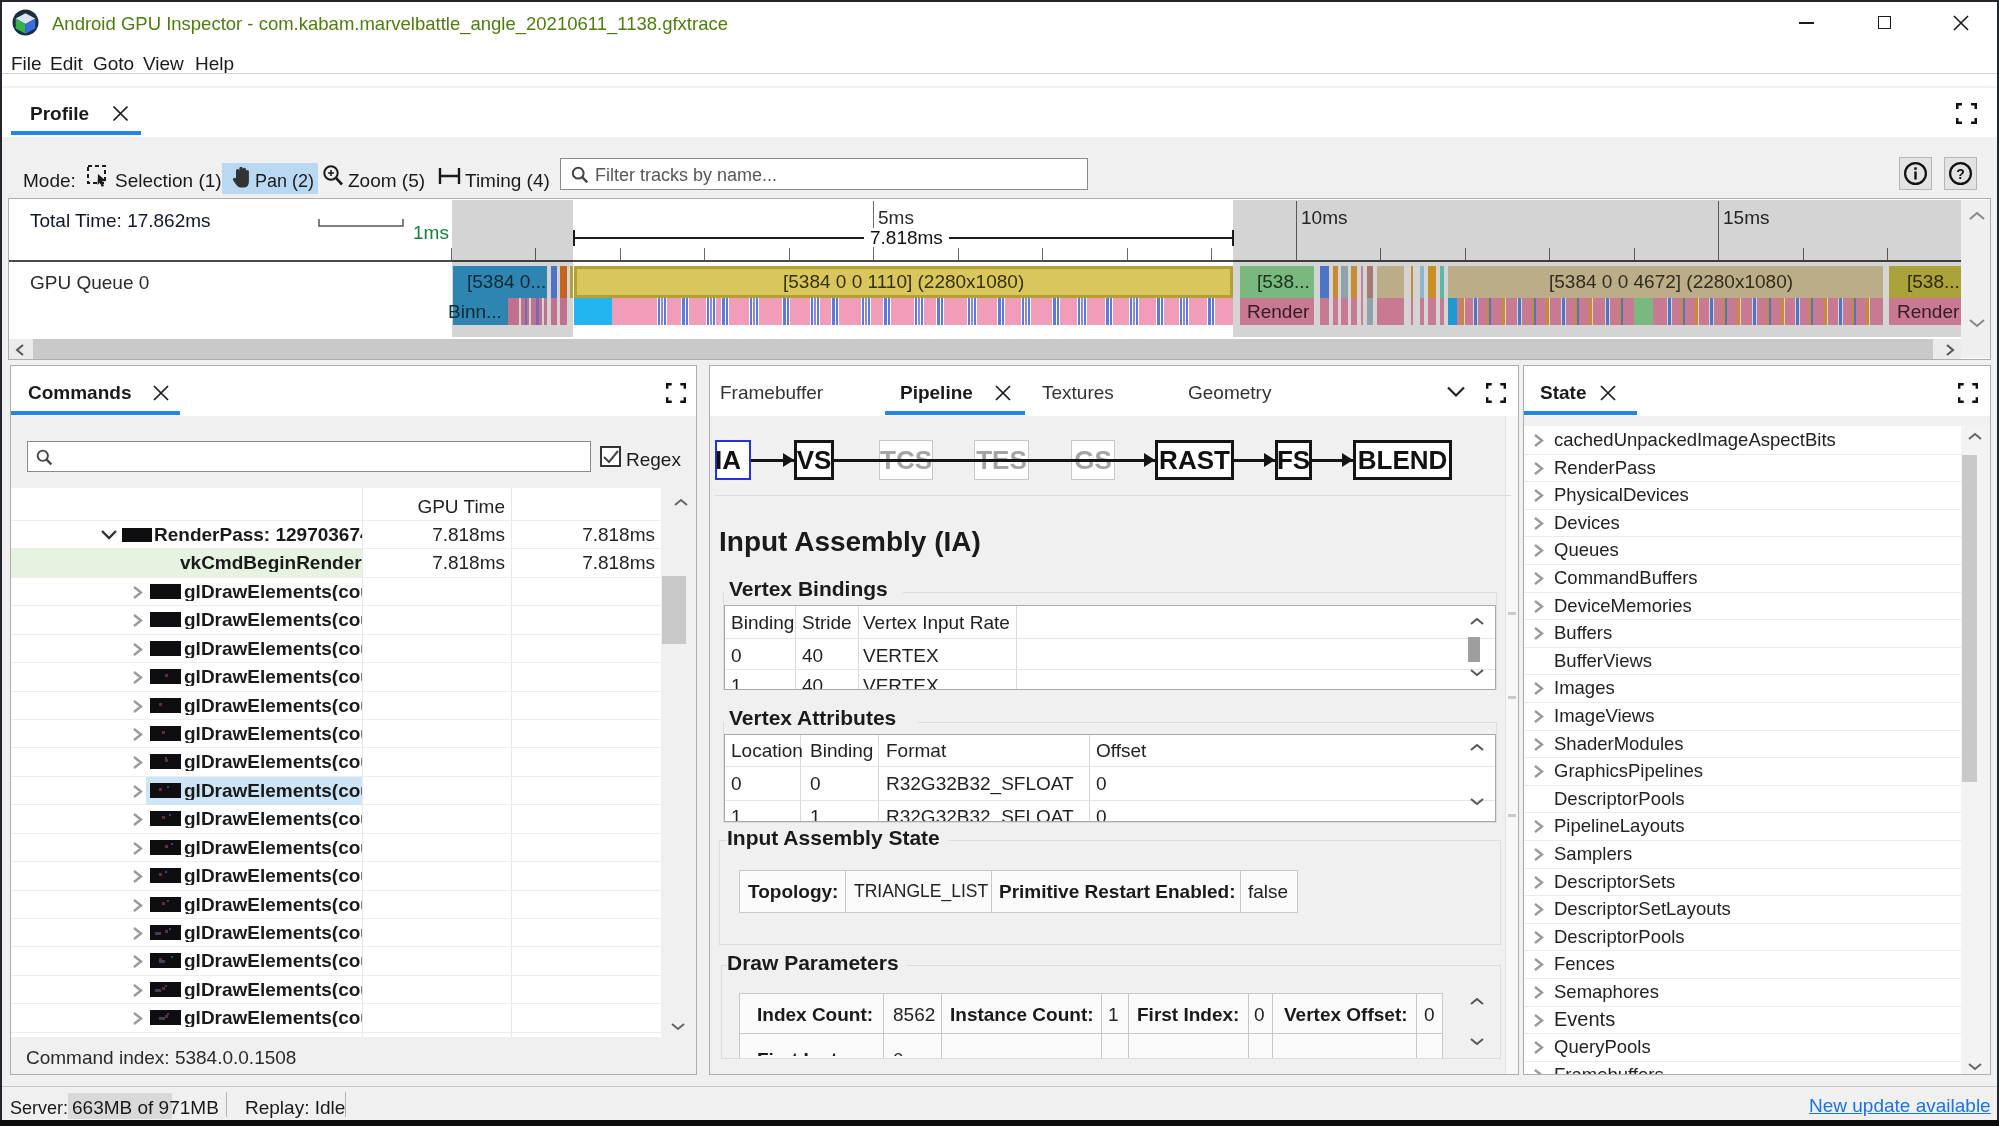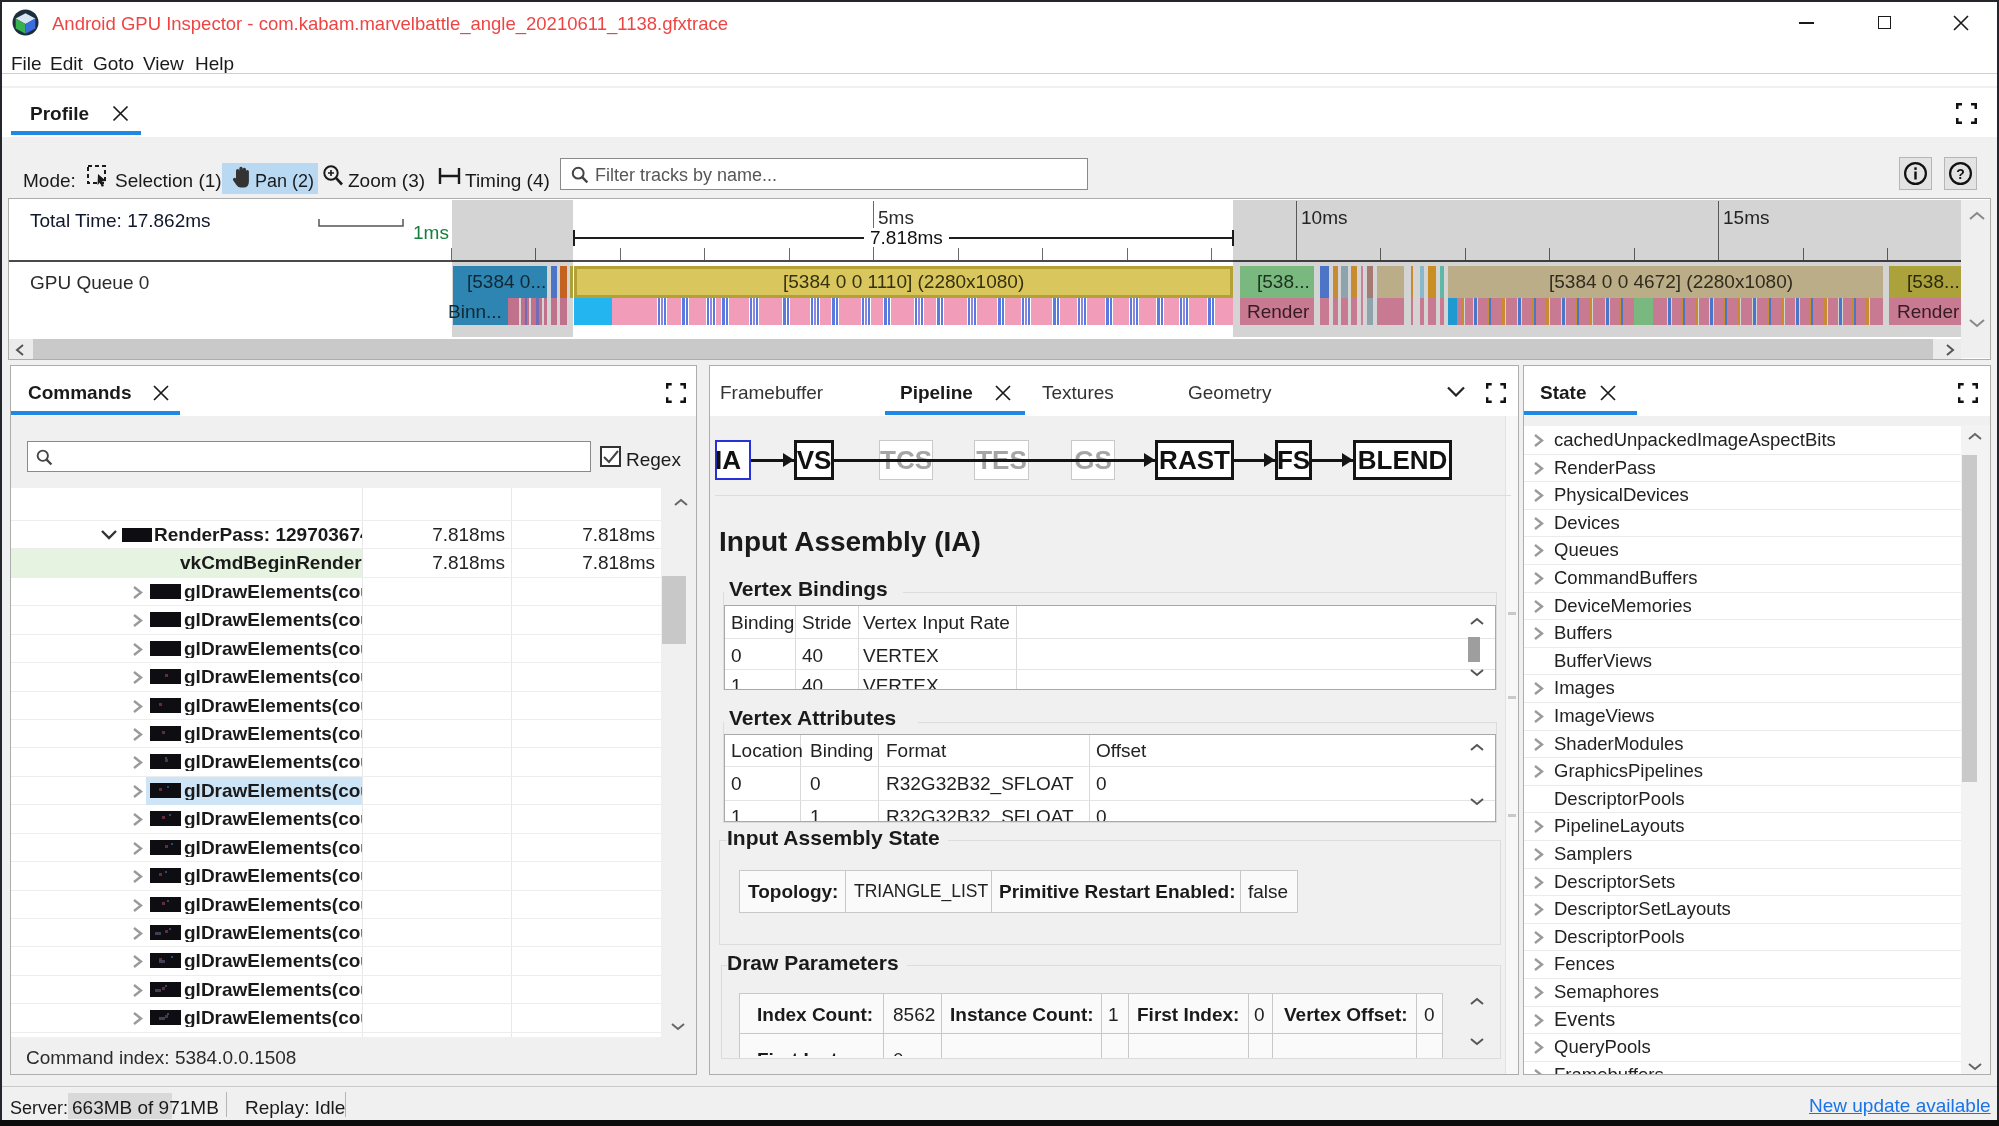--- a/index.html
+++ b/index.html
@@ -20,21 +20,21 @@
 <div class="abs" style="left:1997px;top:0;width:2px;height:1126px;background:#23272b"></div>
 <div class="abs" style="left:0;top:1120px;width:1999px;height:6px;background:#0c0c0c"></div>
 
 <div class="abs" style="left:2px;top:2px;width:1995px;height:43px;background:#fff"></div>
 <div id="appicon" class="abs" style="left:12px;top:9px;width:27px;height:27px"><svg width="27" height="27" viewBox="0 0 27 27">
       <circle cx="13.5" cy="13.5" r="13" fill="#1c2e3d"></circle>
       <path d="M13.5 4.2 L23.3 9.6 L13.5 14.9 L3.7 9.6 Z" fill="#d8e6f4"></path>
       <path d="M3.7 9.6 L13.5 14.9 L13.5 24.8 L3.7 19.4 Z" fill="#36b14e"></path>
       <path d="M23.3 9.6 L13.5 14.9 L13.5 24.8 L23.3 19.4 Z" fill="#3a6de0"></path>
     </svg></div>
-<div class="abs" style="left:52px;top:15px;color:#ef4444;font-size:18.5px;line-height:18.5px;white-space:nowrap">Android GPU Inspector - com.kabam.marvelbattle_angle_20210611_1138.gfxtrace</div>
+<div class="abs" style="left:52px;top:15px;color:#4d7c0f;font-size:18.5px;line-height:18.5px;white-space:nowrap">Android GPU Inspector - com.kabam.marvelbattle_angle_20210611_1138.gfxtrace</div>
 
 <div class="abs" style="left:1799px;top:22px;width:15px;height:2px;background:#1a1a1a"></div>
 <div class="abs" style="left:1878px;top:16px;width:13px;height:13px;border:1.5px solid #1a1a1a"></div>
 <svg class="abs" style="left:1953px;top:15px" width="16" height="16">
     <path d="M1 1 L15 15 M15 1 L1 15" stroke="#1a1a1a" stroke-width="1.6"></path>
   </svg>
 
 <div class="abs" style="left:2px;top:45px;width:1995px;height:39px;background:#fff"></div>
 <div class="abs t19" style="left:11px;top:54px">File</div>
 <div class="abs t19" style="left:50px;top:54px">Edit</div>
@@ -68,21 +68,21 @@
 <svg class="abs" style="left:230px;top:166px" width="23" height="25" viewBox="0 0 23 25">
 <path d="M6 12 L6 5 Q6 3 7.7 3 Q9.3 3 9.3 5 L9.3 2.5 Q9.3 0.8 11 0.8 Q12.7 0.8 12.7 2.5 L12.7 3.4 Q12.7 1.8 14.3 1.8 Q16 1.8 16 3.5 L16 5.2 Q16 3.9 17.4 3.9 Q18.9 3.9 18.9 5.6 L18.9 15.5 Q18.9 21.5 13.5 21.5 L10.8 21.5 Q8.2 21.5 6.4 19 L3.3 14.6 Q2.2 13 3.7 12 Q5 11.2 6 12.6 Z" fill="#333"></path>
   </svg>
 <div class="abs" style="left:255px;top:172px;font-size:18px;line-height:18px;white-space:nowrap">Pan (2)</div>
 
 <svg class="abs" style="left:322px;top:164px" width="23" height="24" viewBox="0 0 23 24">
 <circle cx="9" cy="9" r="6.7" fill="none" stroke="#1a1a1a" stroke-width="2"></circle>
 <path d="M6 9 L12 9 M9 6 L9 12" stroke="#1a1a1a" stroke-width="1.6"></path>
 <path d="M13.7 13.7 L20 20.5" stroke="#1a1a1a" stroke-width="2.6"></path>
   </svg>
-<div class="abs t19" style="left:348px;top:171px">Zoom (3)</div>
+<div class="abs t19" style="left:348px;top:171px">Zoom (5)</div>
 
 <svg class="abs" style="left:438px;top:166px" width="23" height="20" viewBox="0 0 23 20">
 <path d="M2 2 L2 18 M21 2 L21 18 M2 10 L21 10" stroke="#1a1a1a" stroke-width="2.4" fill="none"></path>
   </svg>
 <div class="abs t19" style="left:465px;top:171px">Timing (4)</div>
 
 <div class="abs" style="left:560px;top:158px;width:528px;height:32px;background:#fff;border:1px solid #8a8a8a"></div>
 <svg class="abs" style="left:570px;top:165px" width="20" height="20" viewBox="0 0 20 20">
 <circle cx="8.2" cy="8.2" r="5.4" fill="none" stroke="#444" stroke-width="2"></circle>
 <path d="M12.2 12.2 L17.3 17.3" stroke="#444" stroke-width="2.4"></path>
@@ -434,20 +434,21 @@
       <circle cx="8.2" cy="8.2" r="5.4" fill="none" stroke="#444" stroke-width="2"></circle>
       <path d="M12.2 12.2 L17.3 17.3" stroke="#444" stroke-width="2.4"></path>
     </svg>
   <div class="abs" style="left:589px;top:80px;width:21px;height:21px;background:#fff;border:2px solid #333"></div>
   <svg class="abs" style="left:592px;top:84px" width="16" height="14">
       <path d="M1 7 L6 12 L15 1" fill="none" stroke="#444" stroke-width="2"></path>
     </svg>
   <div class="abs t19" style="left:615px;top:84px">Regex</div>
 
   <div id="cmdtable" class="abs" style="left:0;top:122px;width:650px;height:549px;background:#fff">
+      <div class="abs t19" style="left:0;top:9px;width:494px;text-align:right;color:#222">GPU Time</div>
       <div class="abs" style="left:351px;top:0;width:1px;height:549px;background:#e8e8e8"></div>
       <div class="abs" style="left:500px;top:0;width:1px;height:549px;background:#e8e8e8"></div>
       <div class="abs" style="left:0;top:32.0px;width:650px;height:1px;background:#ededed"></div>
       <div class="abs" style="left:0;top:60.4px;width:650px;height:1px;background:#ededed"></div>
       <div class="abs" style="left:0;top:88.9px;width:650px;height:1px;background:#ededed"></div>
       <div class="abs" style="left:0;top:117.3px;width:650px;height:1px;background:#ededed"></div>
       <div class="abs" style="left:0;top:145.7px;width:650px;height:1px;background:#ededed"></div>
       <div class="abs" style="left:0;top:174.2px;width:650px;height:1px;background:#ededed"></div>
       <div class="abs" style="left:0;top:202.6px;width:650px;height:1px;background:#ededed"></div>
       <div class="abs" style="left:0;top:231.0px;width:650px;height:1px;background:#ededed"></div>

